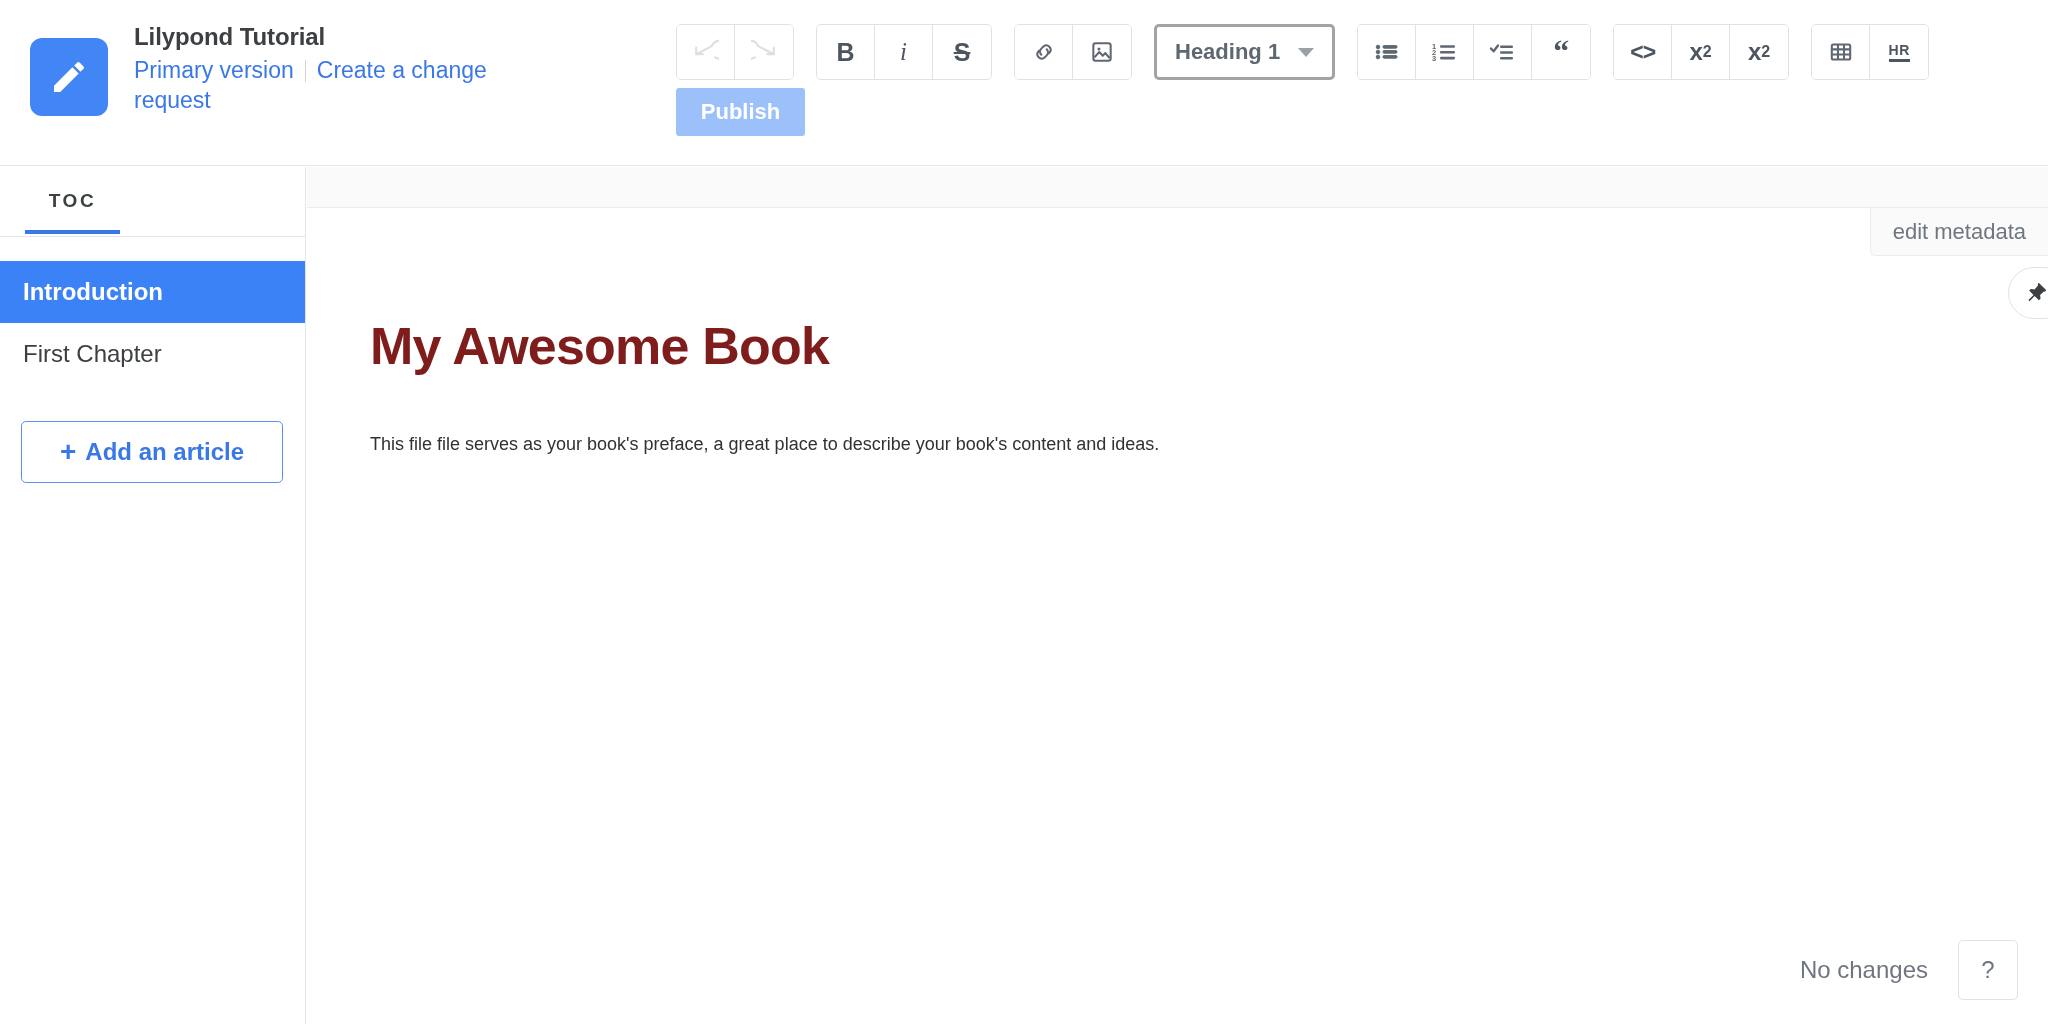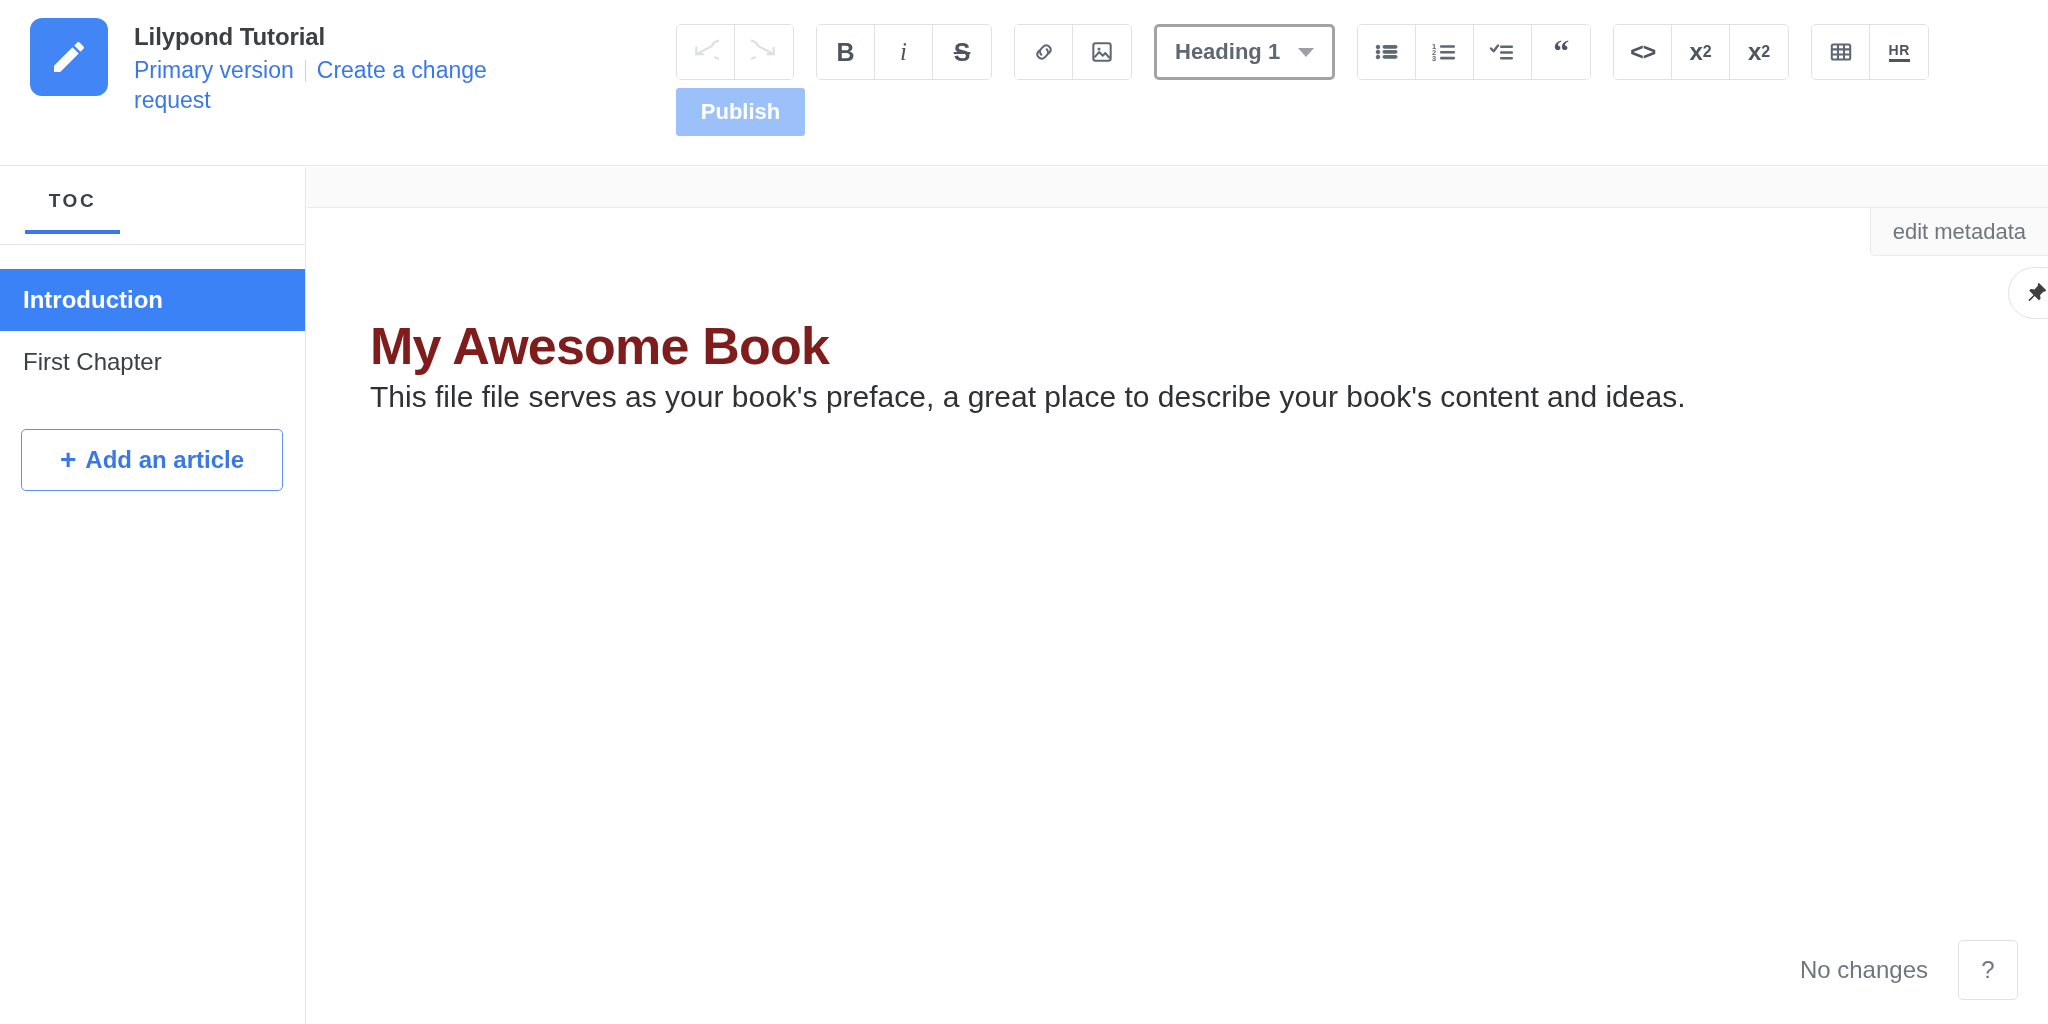--- a/index.html
+++ b/index.html
@@ -18,21 +18,21 @@
     left: 0; top: 0;
     width: 2048px; height: 166px;
     background: #ffffff;
     border-bottom: 1px solid #e4e6e8;
   }
 
   #brand {
     position: absolute;
     left: 30px; top: 18px;
     display: flex;
-    align-items: flex-start;
+    align-items: flex-end;
   }
   #app-logo {
     width: 78px; height: 78px;
     border-radius: 12px;
     background: #4285f4;
     display: flex; align-items: center; justify-content: center;
     flex: 0 0 auto;
   }
   #brand-text {
     margin-left: 26px;
@@ -157,21 +157,21 @@
   
   #sidebar {
     position: absolute;
     left: 0; top: 167px;
     width: 306px; height: 857px;
     background: #ffffff;
     border-right: 1px solid #e4e6e8;
   }
   #sidebar-tabs {
     display: flex;
-    height: 78px;
+    height: 70px;
     border-bottom: 1px solid #e4e6e8;
     gap: 20px;
   }
   .side-tab {
     flex: 0 0 auto;
     display: flex;
     align-items: center;
     justify-content: center;
     font-size: 19px;
     font-weight: bold;
@@ -257,21 +257,22 @@
     padding: 110px 0 0 63px;
   }
   #doc-title {
     font-size: 52px;
     font-weight: bold;
     color: #7f1d1d;
     letter-spacing: -0.8px;
     line-height: 1.1;
   }
   #doc-paragraph {
-    font-size: 30px;
+    margin-top: 56px;
+    font-size: 18px;
     color: #303134;
     line-height: 1.45;
   }
 
   #pin-button {
     position: absolute;
     right: -22px; top: 100px;
     width: 62px; height: 52px;
     border: 1px solid #e0e2e5;
     border-radius: 28px;

